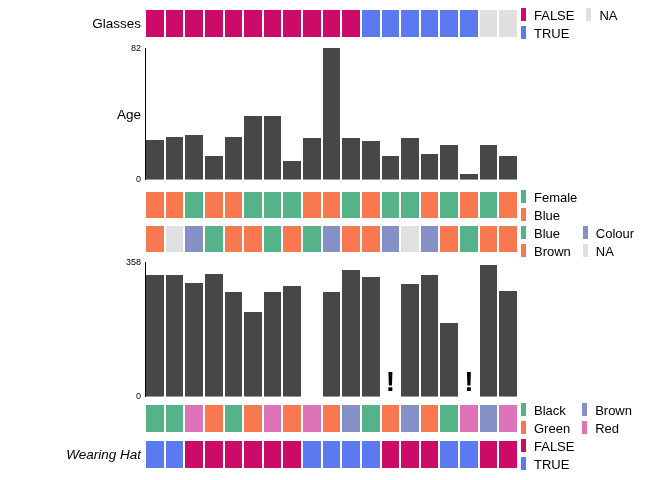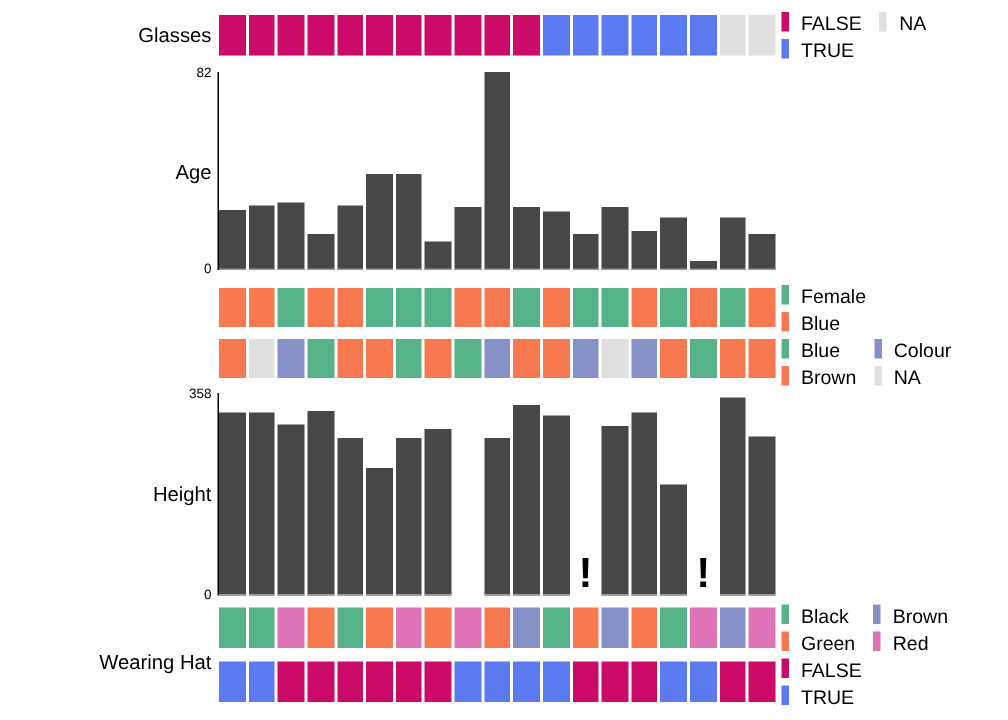--- a/index.html
+++ b/index.html
@@ -22,22 +22,21 @@
   .legend-swatch { width:5px; height:13px; margin-right:8px; flex:none; }
   .legend-label { font-size:13px; color:#000; white-space:nowrap; }
 </style>
 </head>
 <body>
 
 <div class="figure">
 
   <div class="row-label" style="top:10px;height:27px;">Glasses</div>
   <div class="row-label" style="top:48px;height:132px;">Age</div>
-  <div class="row-label" style="top:262px;height:135px;">Height</div>
-  <div class="row-label" style="top:428px;height:27px;">Wearing Hat</div>
+  <div class="row-label" style="top:441px;height:27px;font-style:italic;">Wearing Hat</div>
 
   <div class="tick" style="left:110px;top:43px;">82</div>
   <div class="tick" style="left:110px;top:174px;">0</div>
   <div class="tick" style="left:110px;top:257px;">358</div>
   <div class="tick" style="left:110px;top:391px;">0</div>
 
   <div class="axis" style="left:145px;top:48px;height:132px;"></div>
   <div class="axis" style="left:145px;top:262px;height:135px;"></div>
 
   <div class="strip" style="top:10px;height:27px;">

